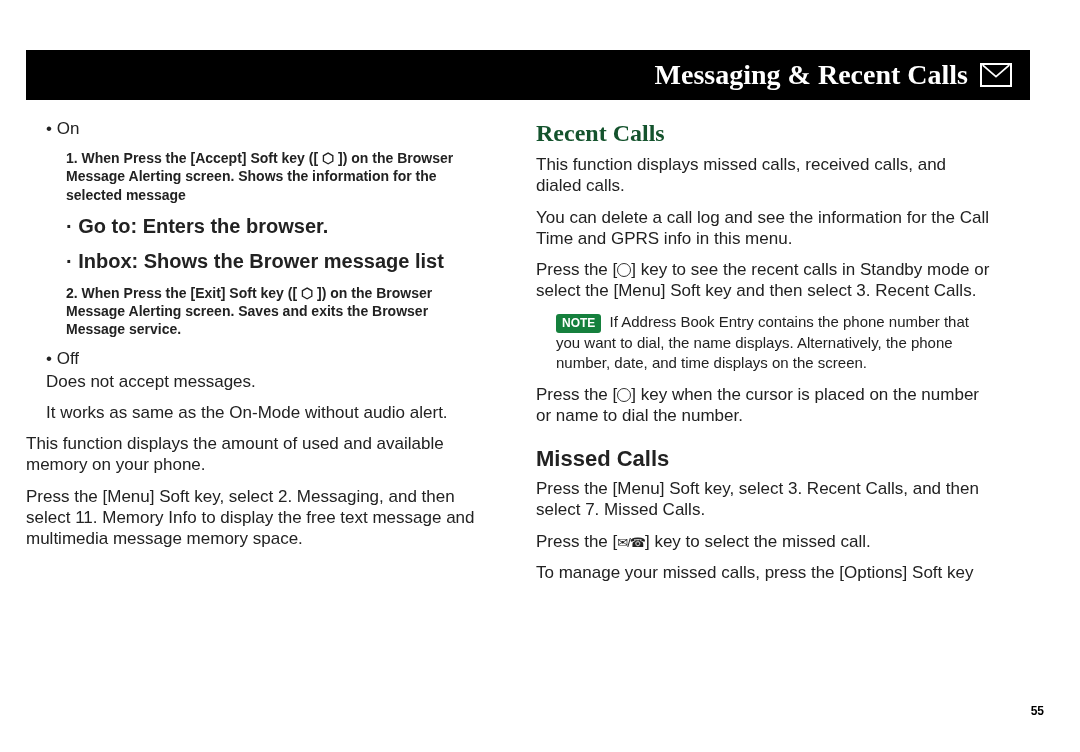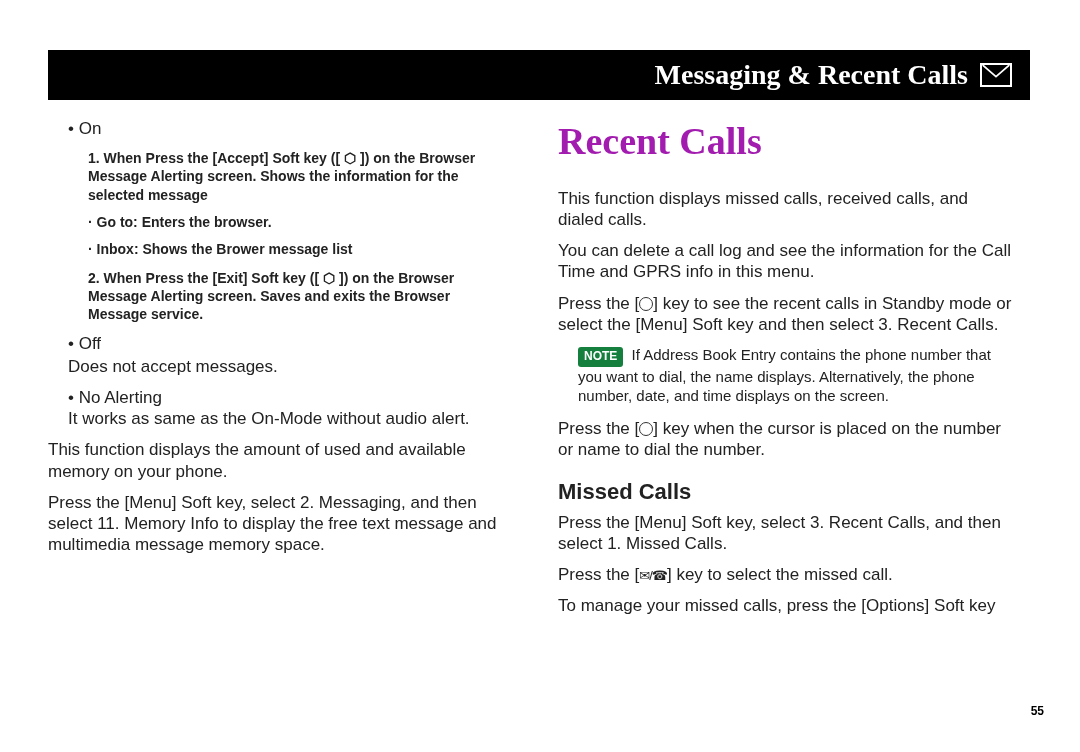--- a/index.html
+++ b/index.html
@@ -1,20 +1,20 @@
 <!DOCTYPE html>
 <html><head>
 <meta charset="utf-8">
 <style>
   * { box-sizing: border-box; margin: 0; padding: 0; }
   html, body { width: 1080px; height: 752px; background: #fff; font-family: Arial, Helvetica, sans-serif; }
   .page {
     width: 1080px;
     height: 752px;
-    padding: 50px 50px 30px 48px;
+    padding: 50px 50px 30px 26px;
     position: relative;
   }
   .header-bar {
     width: 100%;
     height: 50px;
     background: #000;
     display: flex;
     align-items: center;
     justify-content: flex-end;
     padding-right: 18px;
@@ -55,42 +55,42 @@
     width: 460px;
     font-size: 17px;
     line-height: 1.25;
     color: #222;
   }
   .col p { margin-bottom: 10px; }
   .bullet { padding-left: 20px; }
   .bullet::before { content: "• "; }
   .h1 {
     font-family: Georgia, 'Times New Roman', serif;
-    color: #a21caf;
-    font-size: 38px;
+    color: #14532d;
+    font-size: 24px;
     font-weight: bold;
-    margin-bottom: 22px;
+    margin-bottom: 6px;
   }
   .h2 {
     font-family: Arial, Helvetica, sans-serif;
     font-weight: bold;
     font-size: 22px;
     margin-top: 18px;
     margin-bottom: 6px;
   }
   .bold-sub {
     font-weight: bold;
     font-size: 14px;
     padding-left: 40px;
     margin-bottom: 6px;
     line-height: 1.3;
   }
   .dot-sub {
     font-weight: bold;
-    font-size: 14px;
+    font-size: 20px;
     padding-left: 40px;
     margin-bottom: 6px;
   }
   .dot-sub::before { content: "· "; }
   .note-box {
     font-size: 15px;
     padding-left: 20px;
     margin-bottom: 12px;
     line-height: 1.3;
   }
@@ -140,21 +140,20 @@
   <div class="cols">
 
     <div class="col">
       <p class="bullet">On</p>
       <p class="bold-sub">1. When Press the [Accept] Soft key ([ ⬡ ]) on the Browser Message Alerting screen. Shows the information for the selected message</p>
       <p class="dot-sub">Go to: Enters the browser.</p>
       <p class="dot-sub">Inbox: Shows the Brower message list</p>
       <p class="bold-sub">2. When Press the [Exit] Soft key ([ ⬡ ]) on the Browser Message Alerting screen. Saves and exits the Browser Message service.</p>
       <p class="bullet" style="margin-bottom:1px">Off</p>
       <p style="padding-left:20px">Does not accept messages.</p>
-      <p class="bullet" style="margin-bottom:0">No Alerting</p>
       <p style="padding-left:20px">It works as same as the On-Mode without audio alert.</p>
 
       <p>This function displays the amount of used and available memory on your phone.</p>
       <p>Press the [Menu] Soft key, select 2. Messaging, and then select 11. Memory Info to display the free text message and multimedia message memory space.</p>
     </div>
 
     <div class="col">
       <div class="h1">Recent Calls</div>
       <p>This function displays missed calls, received calls, and dialed calls.</p>
       <p>You can delete a call log and see the information for the Call Time and GPRS info in this menu.</p>
@@ -163,21 +162,21 @@
       </p>
       <div class="note-box">
         <span class="note-badge">NOTE</span>
         <span>If Address Book Entry contains the phone number that you want to dial, the name displays. Alternatively, the phone number, date, and time displays on the screen.</span>
       </div>
       <p>
         <span>Press the [</span><span class="softkey"></span><span>] key when the cursor is placed on the number or name to dial the number.</span>
       </p>
 
       <div class="h2">Missed Calls</div>
-      <p>Press the [Menu] Soft key, select 3. Recent Calls, and then select 1. Missed Calls.</p>
+      <p>Press the [Menu] Soft key, select 3. Recent Calls, and then select 7. Missed Calls.</p>
       <p>
         <span>Press the [</span><span class="msgkey">✉/☎</span><span>] key to select the missed call.</span>
       </p>
       <p>To manage your missed calls, press the [Options] Soft key</p>
     </div>
 
   </div>
 
   <div class="pnum">55</div>
 </div>

